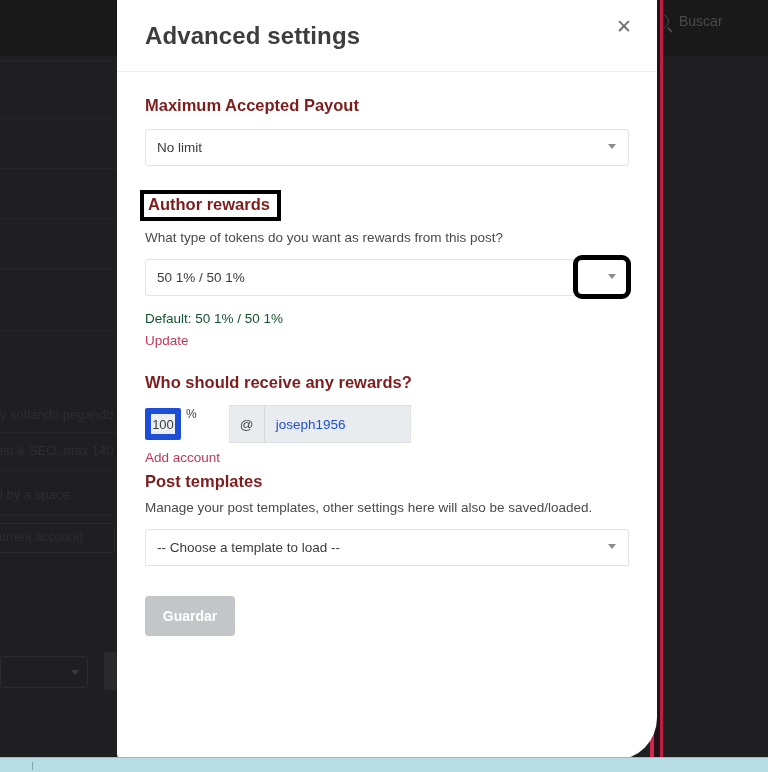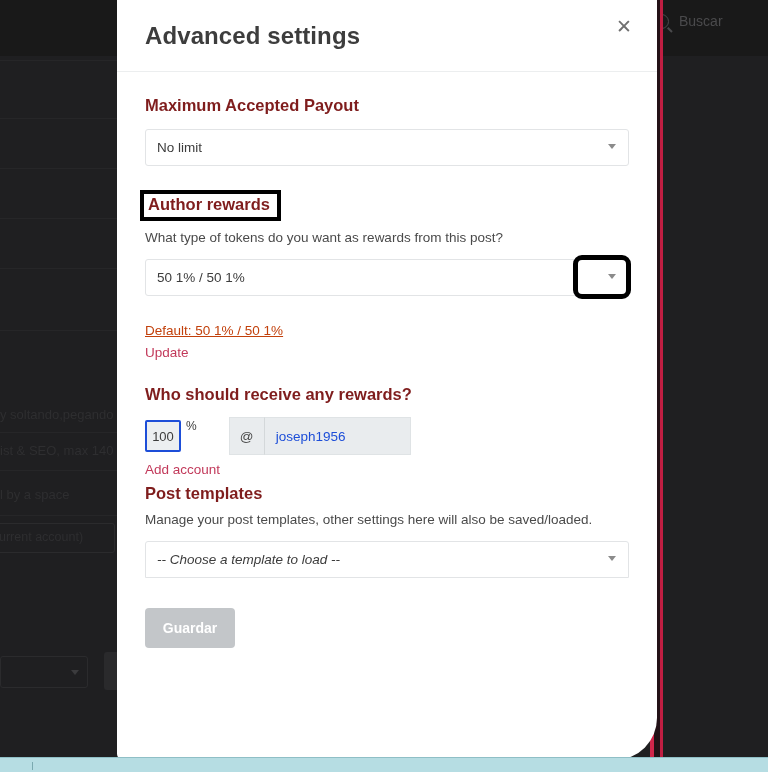--- a/index.html
+++ b/index.html
@@ -245,43 +245,42 @@
     width: 58px;
     height: 44px;
     border: 5px solid #000000;
     border-radius: 9px;
     box-sizing: border-box;
     pointer-events: none;
   }
 
   .default-line {
     font-size: 13.5px;
-    color: #c2410c;
-    margin-top: 27px;
-    text-decoration: underline;
+    color: #14532d;
+    margin-top: 15px;
   }
   .link {
     display: inline-block;
     font-size: 13.5px;
     color: #c2395a;
     margin-top: 7px;
     cursor: pointer;
     text-decoration: none;
   }
 
   .rewards-row {
     display: flex;
     align-items: center;
     margin-top: 13px;
   }
   .pct-input {
     width: 36px;
     height: 32px;
     background: #eceff1;
-    border: 2px solid #1d4ed8;
+    border: 6px solid #1d4ed8;
     border-radius: 2px;
     box-sizing: border-box;
     font-size: 13px;
     color: #3c3c3c;
     display: flex;
     align-items: center;
     justify-content: center;
   }
   .pct-sign {
     font-size: 12px;
@@ -326,21 +325,20 @@
     border: 1px solid #e2e4e6;
     border-radius: 3px 3px 0 0;
     box-sizing: border-box;
     background: #ffffff;
     display: flex;
     align-items: center;
     padding: 0 11px;
     font-size: 13.5px;
     color: #3c3c3c;
     cursor: pointer;
-    font-style: italic;
   }
   .tmpl-input {
     width: 100%;
     height: 34px;
     border: 1px solid #e2e4e6;
     border-top: none;
     border-radius: 0 0 3px 3px;
     box-sizing: border-box;
     background: #ffffff;
     padding: 0 11px;

